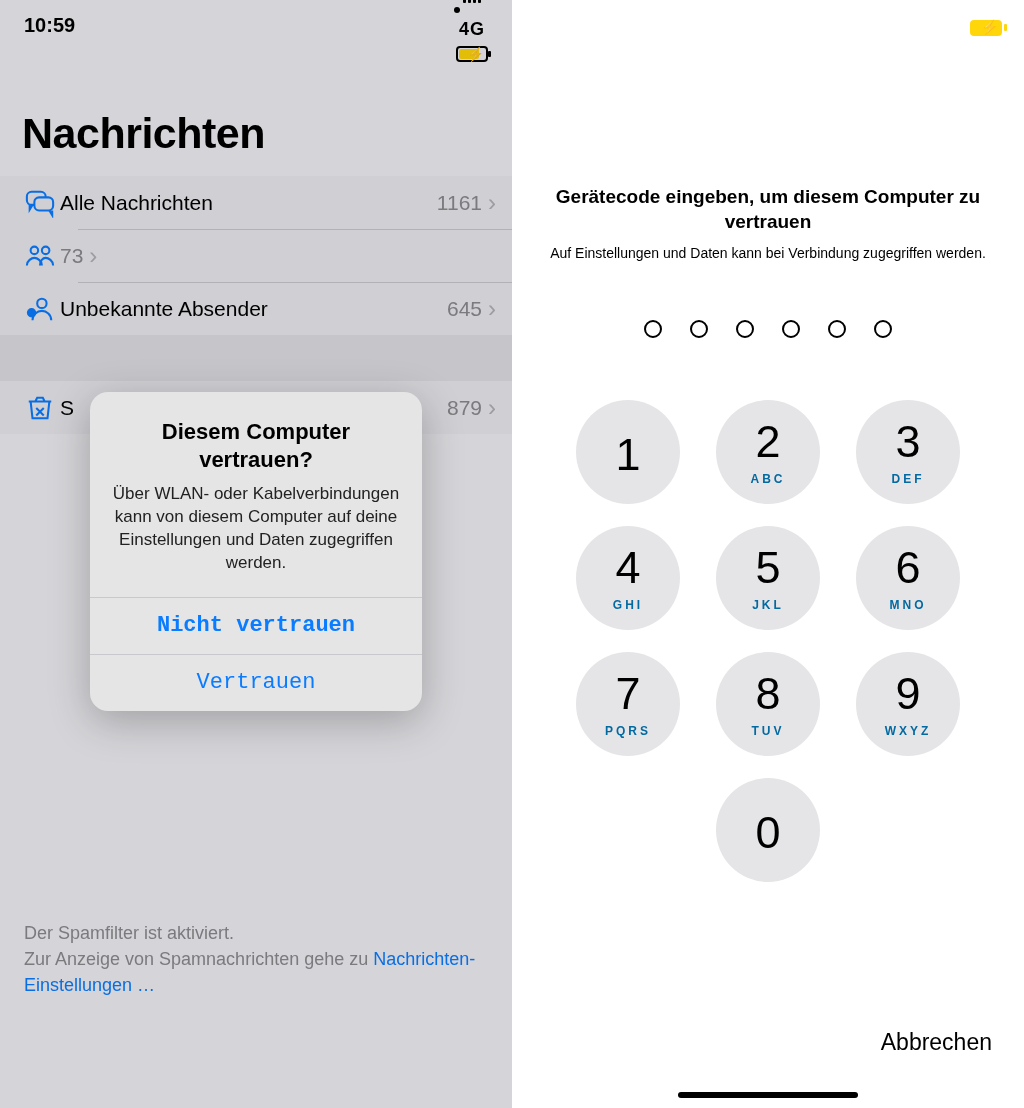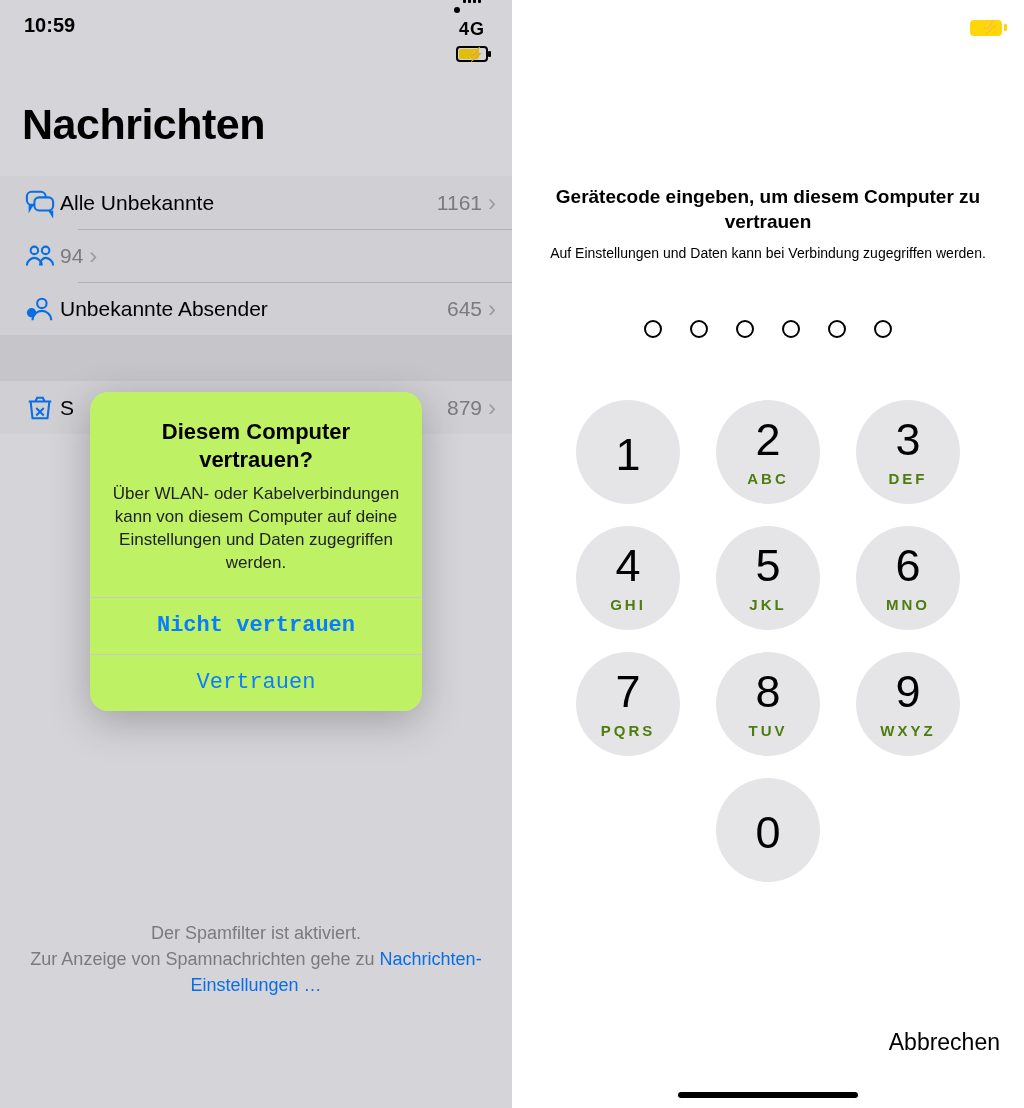--- a/index.html
+++ b/index.html
@@ -13,36 +13,36 @@
   .battery { width:32px; height:16px; border:2px solid #000; border-radius:4px; position:relative; }
   .battery::after{ content:""; position:absolute; right:-5px; top:3px; width:3px; height:6px; background:#000; border-radius:1px;}
   .battery-fill{ position:absolute; left:1px; top:1px; bottom:1px; width:70%; background:#ffd60a; border-radius:2px;}
   .battery-bolt{ position:absolute; left:9px; top:-2px; font-size:14px; color:#000;}
   .sig-bars{ display:flex; align-items:flex-end; gap:2px; height:14px;}
   .sig-bars span{ width:3px; background:#000; border-radius:1px;}
   .sig-bars span:nth-child(1){height:5px;} .sig-bars span:nth-child(2){height:8px;}
   .sig-bars span:nth-child(3){height:11px;} .sig-bars span:nth-child(4){height:14px;}
   .sig-dot{ width:6px;height:6px;border-radius:50%;background:#000; margin-left:-2px; align-self:flex-start; margin-top:-2px;}
 
-  .large-title{ position:absolute; top:100px; left:22px; font-size:43px; font-weight:800; letter-spacing:-0.5px; color:#000;}
+  .large-title{ position:absolute; top:109px; left:22px; font-size:43px; font-weight:800; letter-spacing:-0.5px; color:#000;}
   .list{ position:absolute; top:176px; left:0; right:0; background:#e9e9ee; }
   .row{ height:53px; display:flex; align-items:center; padding:0 16px 0 20px; position:relative; }
   .row + .row::before{ content:""; position:absolute; top:0; left:78px; right:0; height:1px; background:#c7c7cc; }
   .row-icon{ width:40px; display:flex; justify-content:center; color:#0a7cff; }
   .row-icon svg{ width:30px; height:30px; }
   .row-label{ flex:1; font-size:21px; color:#000; }
   .row-count{ font-size:21px; color:#8a8a8e; margin-right:6px; }
   .chev{ color:#b0b0b5; font-size:24px; }
   .gap{ height:46px; background:#dedee3; }
   .row.single{ }
-  .foot{ position:absolute; bottom:110px; left:0; right:0; text-align:center; font-size:18px; color:#8a8a8e; padding:0 24px; line-height:1.45;}
+  .foot{ position:absolute; bottom:110px; left:0; right:0; font-size:18px; color:#8a8a8e; padding:0 24px; line-height:1.45;}
   .foot a{ color:#0a7cff; text-decoration:none; }
 
   
-  .alert{ position:absolute; left:90px; right:90px; top:392px; background:#bef264; border-radius:18px; box-shadow:0 10px 40px rgba(0,0,0,.25); overflow:hidden; text-align:center; filter:none;}
+  .alert{ position:absolute; left:90px; right:90px; top:392px; background:#e5e5e5; border-radius:18px; box-shadow:0 10px 40px rgba(0,0,0,.25); overflow:hidden; text-align:center; filter:none;}
   .alert-body{ padding:26px 18px 22px;}
   .alert-title{ font-size:22px; font-weight:700; color:#000; line-height:1.25; margin-bottom:10px;}
   .alert-msg{ font-size:17px; color:#222; line-height:1.35;}
   .alert-btn{ border-top:1px solid #c9c9cd; height:57px; display:flex; align-items:center; justify-content:center; font-size:22px; color:#0a7cff; font-weight:600;font-family:Liberation Mono, monospace; }
   .alert-btn.secondary{ font-weight:400; }
 
   
   .right-bg{ position:absolute; inset:0; background:#fff; }
   .r-status{ position:absolute; top:20px; right:22px; display:flex; align-items:center; gap:4px;}
   .r-batt{ width:32px; height:16px; border-radius:4px; background:#ffd60a; position:relative; }
@@ -50,23 +50,23 @@
   .r-bolt{ position:absolute; left:11px; top:-1px; font-size:14px; color:#000; font-weight:700;}
   .prompt{ position:absolute; top:185px; left:30px; right:30px; text-align:center; }
   .prompt h1{ font-size:19px; font-weight:600; color:#000; line-height:1.3; margin-bottom:10px;}
   .prompt p{ font-size:14px; color:#000; line-height:1.35;}
   .dots{ position:absolute; top:320px; left:0; right:0; display:flex; justify-content:center; gap:28px;}
   .dot{ width:18px; height:18px; border:2px solid #000; border-radius:50%; }
   .keypad{ position:absolute; top:400px; left:0; right:0; display:flex; flex-direction:column; align-items:center; gap:22px;}
   .krow{ display:flex; gap:36px; }
   .key{ width:104px; height:104px; border-radius:52px; background:#e5e5e7; display:flex; flex-direction:column; align-items:center; justify-content:center; cursor:pointer; user-select:none;}
   .key .d{ font-size:45px; font-weight:400; color:#000; line-height:1; }
-  .key .l{ font-size:15px; font-weight:700; letter-spacing:3px; color:#4d7c0f; margin-top:8px; }
+  .key .l{ font-size:12px; font-weight:700; letter-spacing:3px; color:#0369a1; margin-top:8px; }
   .key.nol .d{ transform: translateY(6px); }
-  .cancel{ position:absolute; bottom:52px; right:24px; font-size:23px; color:#000; font-weight:400; }
+  .cancel{ position:absolute; bottom:52px; right:32px; font-size:23px; color:#000; font-weight:400; }
   .home-ind{ position:absolute; bottom:10px; left:50%; transform:translateX(-50%); width:180px; height:6px; background:#000; border-radius:3px;}
 </style>
 </head>
 <body>
 
 <div class="root">
 
   <div class="pane">
     <div class="left-bg">
       <div class="status-bar">
@@ -92,34 +92,34 @@
       <div class="list">
         <div class="row">
           <span class="row-icon">
             <svg viewBox="0 0 32 32" fill="none" stroke="#0a7cff" stroke-width="2.2">
                 <rect x="2" y="4" width="20" height="14" rx="5"></rect>
                 <path d="M8 18 l-3 5 v-5"></path>
                 <rect x="10" y="10" width="20" height="14" rx="5" fill="#e9e9ee"></rect>
                 <path d="M26 24 l3 5 v-5"></path>
               </svg>
           </span>
-          <span class="row-label">Alle Unbekannte</span>
+          <span class="row-label">Alle Nachrichten</span>
           <span class="row-count">1161</span>
           <span class="chev">›</span>
         </div>
         <div class="row">
           <span class="row-icon">
             <svg viewBox="0 0 32 32" fill="none" stroke="#0a7cff" stroke-width="2.2">
                 <circle cx="10" cy="10" r="4"></circle>
                 <circle cx="22" cy="10" r="4"></circle>
                 <path d="M2 26c0-5 5-8 8-8s8 3 8 8"></path>
                 <path d="M16 26c0-5 3-8 6-8s8 3 8 8"></path>
               </svg>
           </span>
-          <span class="row-count">94</span>
+          <span class="row-count">73</span>
           <span class="chev">›</span>
         </div>
         <div class="row">
           <span class="row-icon">
             <svg viewBox="0 0 32 32" fill="none" stroke="#0a7cff" stroke-width="2.2">
                 <circle cx="18" cy="10" r="5"></circle>
                 <path d="M8 28c0-6 5-10 10-10s10 4 10 10"></path>
                 <circle cx="7" cy="20" r="5" fill="#0a7cff" stroke="none"></circle>
                 <text x="7" y="23" text-anchor="middle" fill="#e9e9ee" font-size="8" font-weight="700">?</text>
               </svg>

